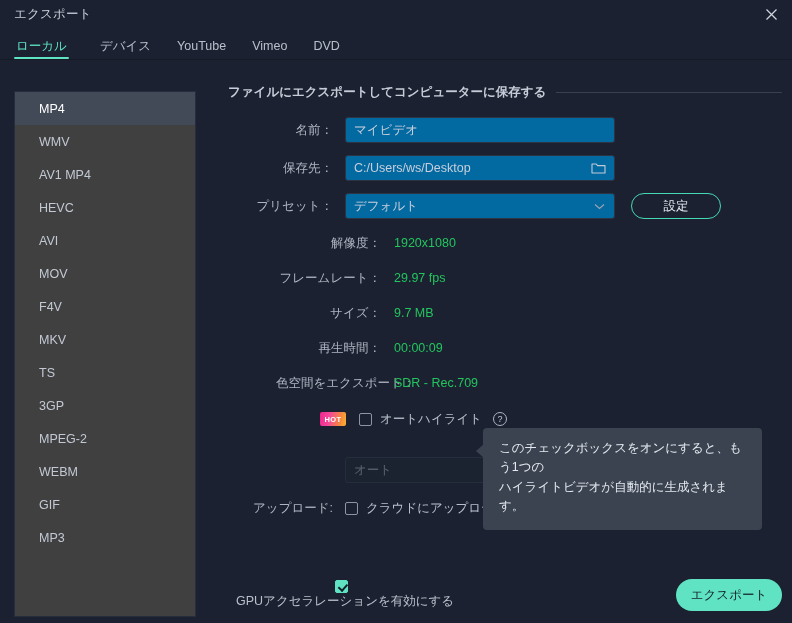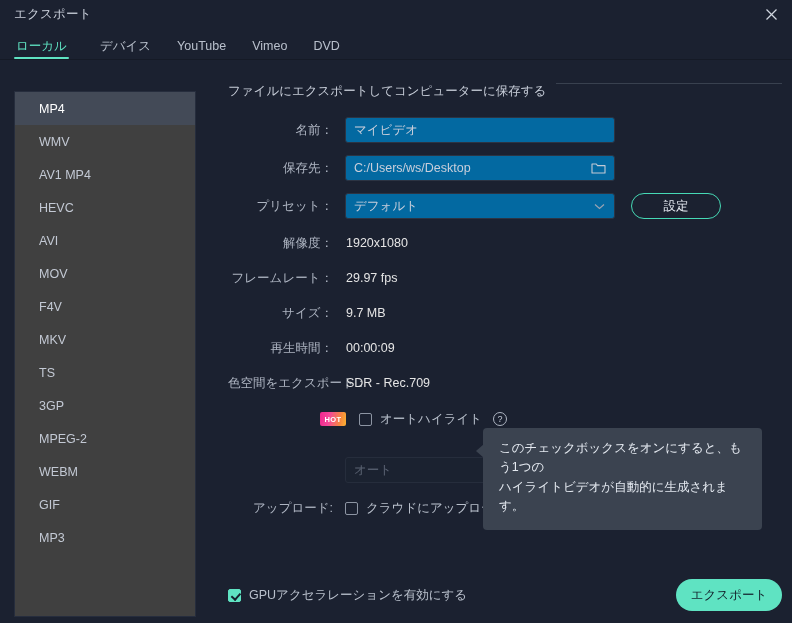--- a/index.html
+++ b/index.html
@@ -99,23 +99,25 @@
 
   
   .main {
     position: absolute;
     left: 228px; top: 22px; right: 10px;
     bottom: 0;
   }
 
   .section-head {
     display: flex;
+    align-items: center;
     gap: 10px;
     height: 18px;
     margin-bottom: 16px;
+    font-weight: bold;
   }
   .section-head .label {
     font-size: 12.5px;
     color: #c7cdd8;
     white-space: nowrap;
   }
   .section-head .rule {
     flex: 1;
     height: 1px;
     background: #39414f;
@@ -164,41 +166,41 @@
   }
   .field.disabled {
     background: #1b2230;
     border-color: #262d3c;
     color: #5a6272;
   }
   .field.disabled .chev { color: #4e5healthy; }
 
   .row .rvalue {
     font-size: 12.5px;
-    color: #e5e5e5;
+    color: #22c55e;
     padding-left: 1px;
   }
 
   .btn-outline {
     margin-left: 16px;
     width: 90px;
     height: 26px;
     border: 1px solid #46d9b5;
     border-radius: 13px;
     color: #e9eef5;
     font-size: 12.5px;
     display: flex;
     align-items: center;
     justify-content: center;
     background: transparent;
     font-family: inherit;
   }
 
   
-  .inforow { height: 24px; margin-bottom: 11px; }
+  .inforow { height: 24px; margin-bottom: 11px; margin-left: 48px; }
 
   
   .hl-row {
     display: flex;
     align-items: center;
     height: 26px;
     margin-bottom: 25px;
     padding-left: 92px;
   }
   .hot-badge {
@@ -297,21 +299,21 @@
 
   
   .bottombar {
     position: absolute;
     left: 228px; right: 10px;
     bottom: 10px;
     height: 36px;
     display: flex;
     align-items: center;
   }
-  .gpu-wrap { display: flex; align-items: center; }
+  .gpu-wrap { display: flex; align-items: center; flex-direction: column; }
   .export-btn {
     margin-left: auto;
     width: 106px; height: 32px;
     border-radius: 16px;
     background: #5fe3c2;
     color: #14222c;
     font-size: 12.5px;
     display: flex;
     align-items: center;
     justify-content: center;

